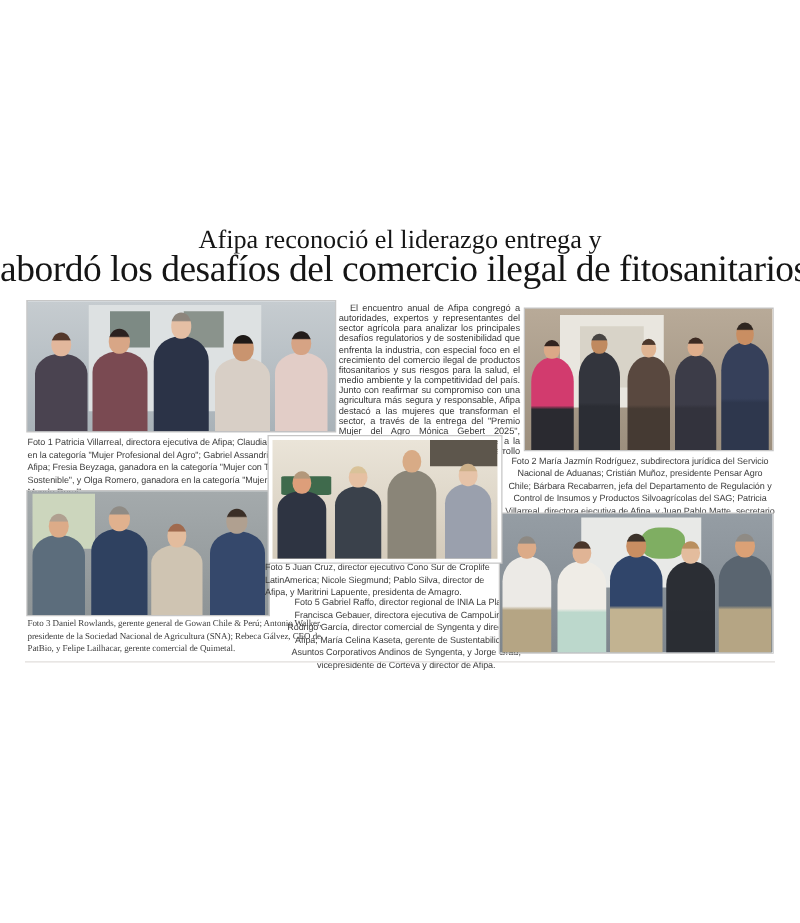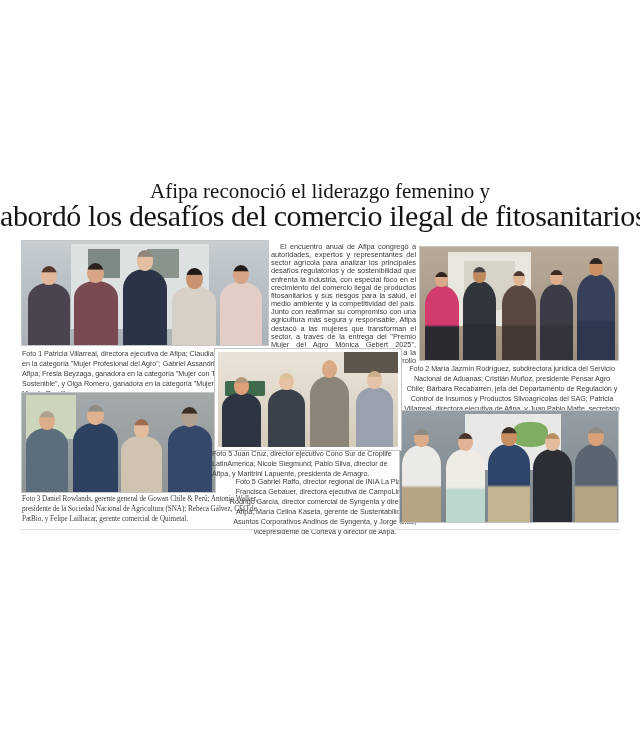--- a/index.html
+++ b/index.html
@@ -25,21 +25,21 @@
   .caption{position:absolute;font-size:7.2px;line-height:9.9px;color:#3d3d3d;letter-spacing:-0.05px;}
   .cap-left{text-align:left;}
   .cap-center{text-align:center;}
   .divider{position:absolute;left:20px;top:529px;width:600px;height:1px;background:#e1dedb;}
 </style>
 </head>
 <body>
 
 <div class="page">
 
-  <div class="headline headline-top">Afipa reconoció el liderazgo femenino y</div>
+  <div class="headline headline-top">Afipa reconoció el liderazgo entrega y</div>
   <div class="headline headline-main">abordó los desafíos del comercio ilegal de fitosanitarios</div>
 
   <div class="body-text">El encuentro anual de Afipa congregó a autoridades, expertos y representantes del sector agrícola para analizar los principales desafíos regulatorios y de sostenibilidad que enfrenta la industria, con especial foco en el crecimiento del comercio ilegal de productos fitosanitarios y sus riesgos para la salud, el medio ambiente y la competitividad del país. Junto con reafirmar su compromiso con una agricultura más segura y responsable, Afipa destacó a las mujeres que transforman el sector, a través de la entrega del "Premio Mujer del Agro Mónica Gebert 2025", reconocimiento que visibiliza su aporte a la innovación, la sostenibilidad y el desarrollo rural.</div>
 
   <div class="photo" style="left: 22px; top: 241px; width: 246px; height: 104px; background: linear-gradient(rgb(198, 204, 208), rgb(169, 178, 184));">
       <div class="decor" style="left: 20%; top: 3%; width: 56%; height: 82%; background: rgb(221, 225, 226); border-radius: 0%;"></div>
       <div class="decor" style="left: 27%; top: 8%; width: 13%; height: 28%; background: rgb(125, 138, 132); border-radius: 0%;"></div>
       <div class="decor" style="left: 51%; top: 8%; width: 13%; height: 28%; background: rgb(138, 147, 140); border-radius: 0%;"></div>
       <div class="person" style="left: 2.5%; width: 17%; height: 76%;">
         <div class="head" style="background:linear-gradient(180deg,#54382b 0 30%,#e2b79c 36%)"></div>

